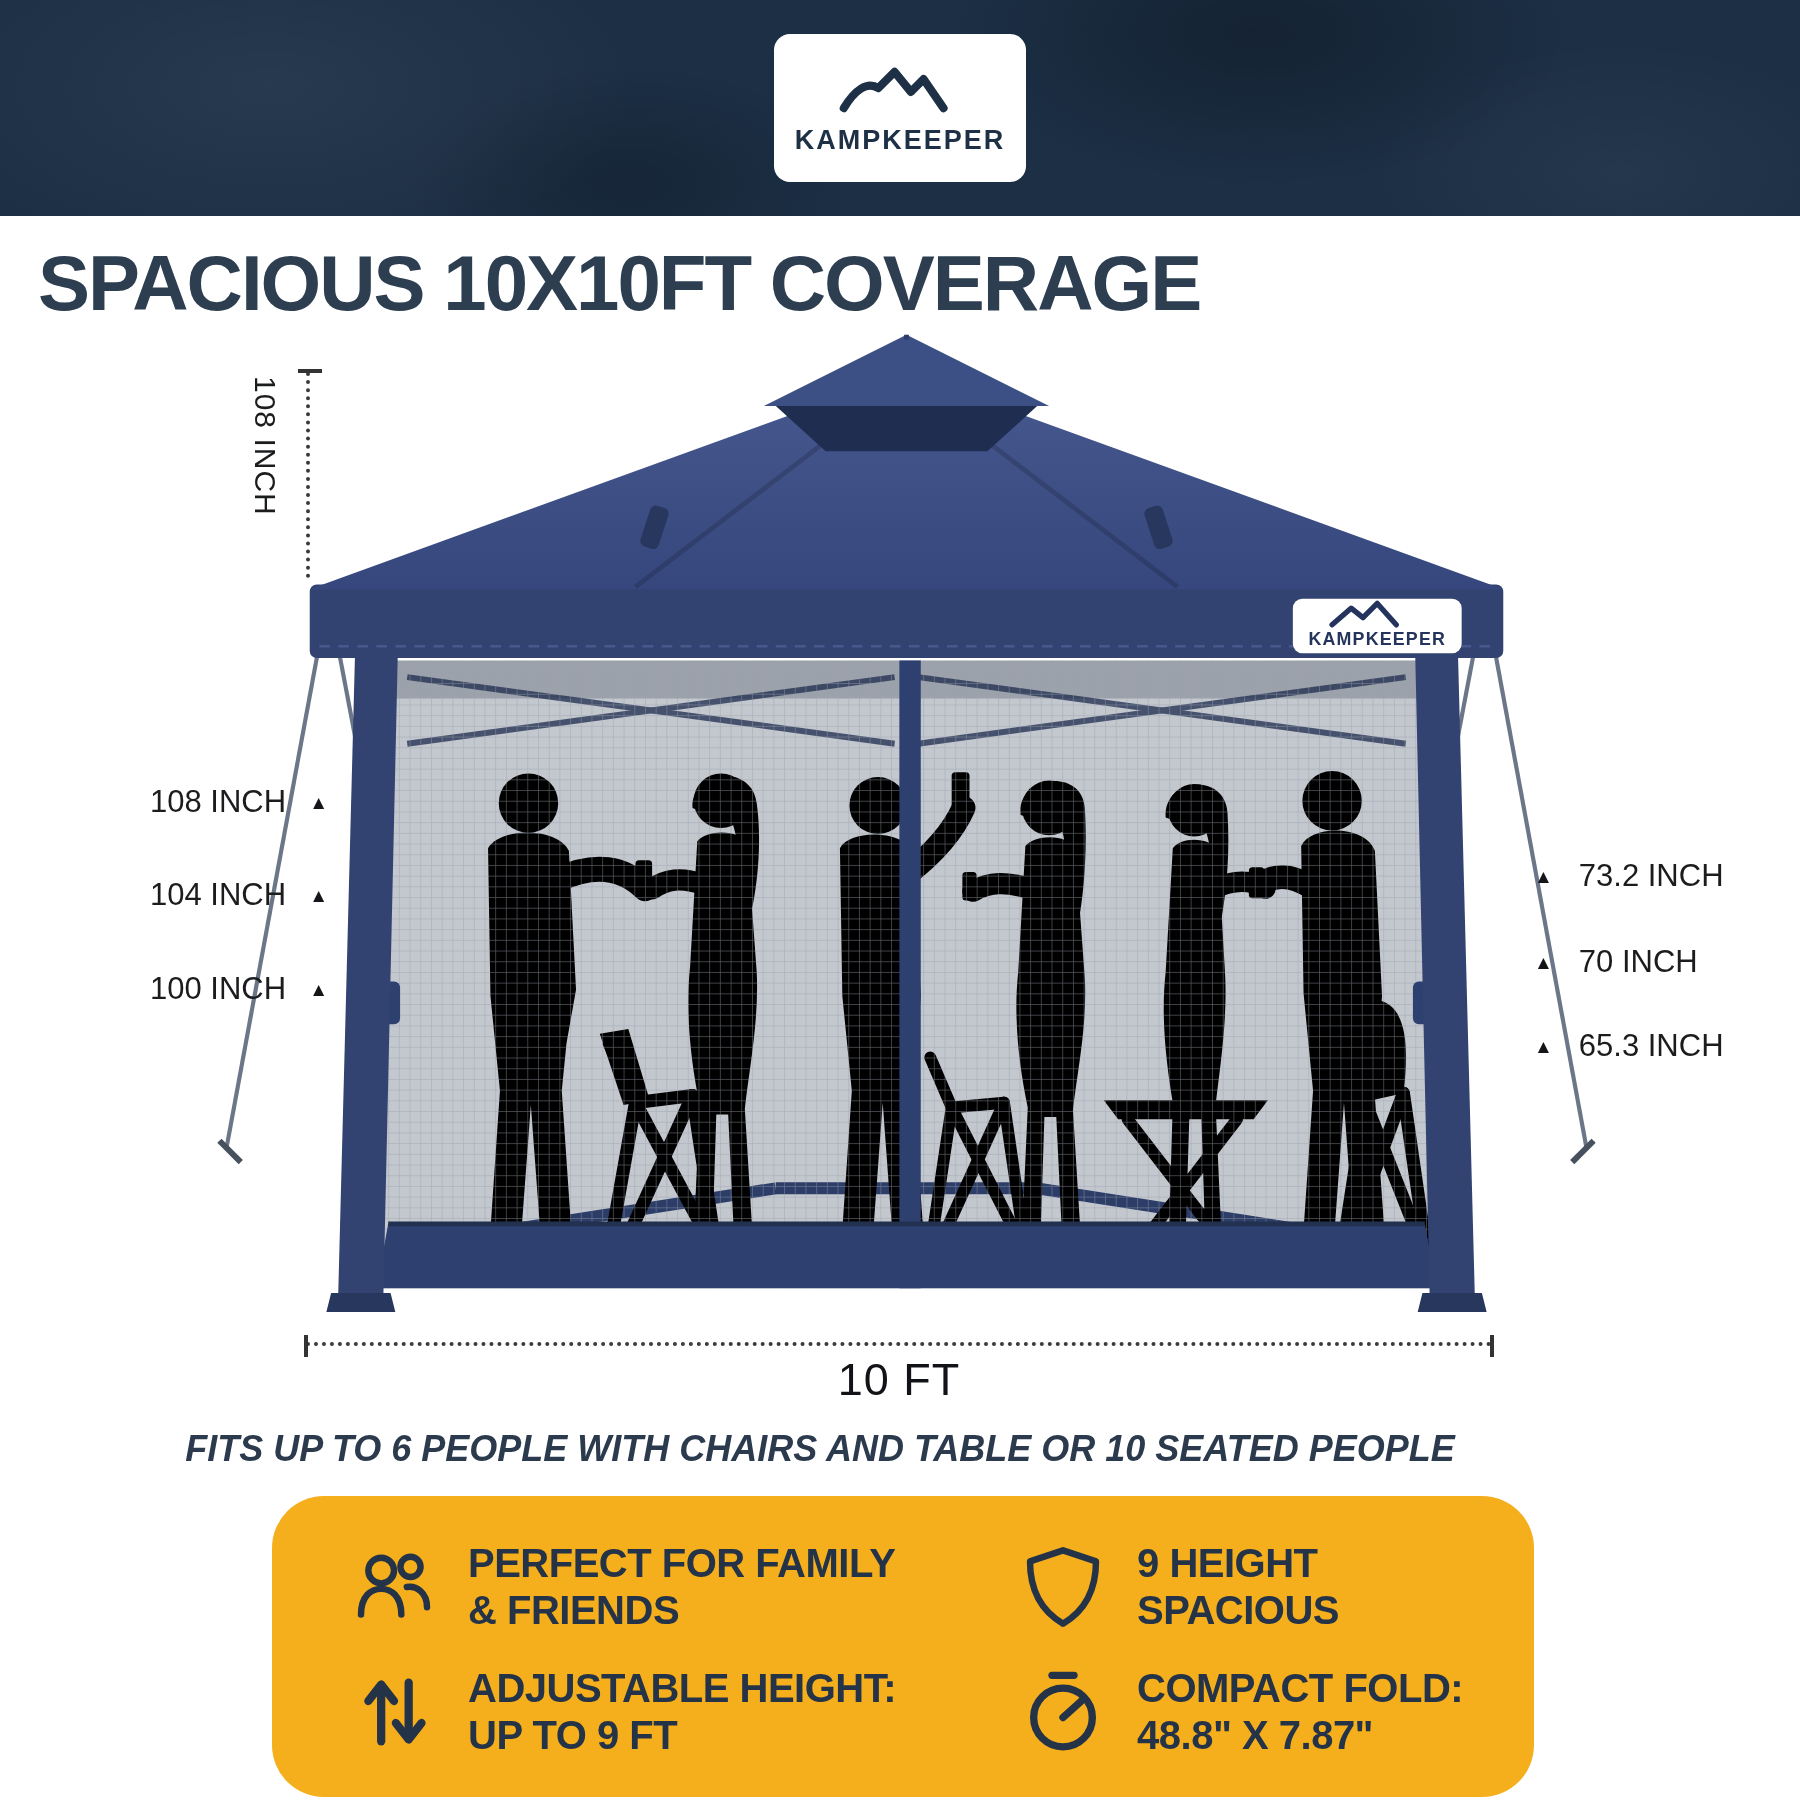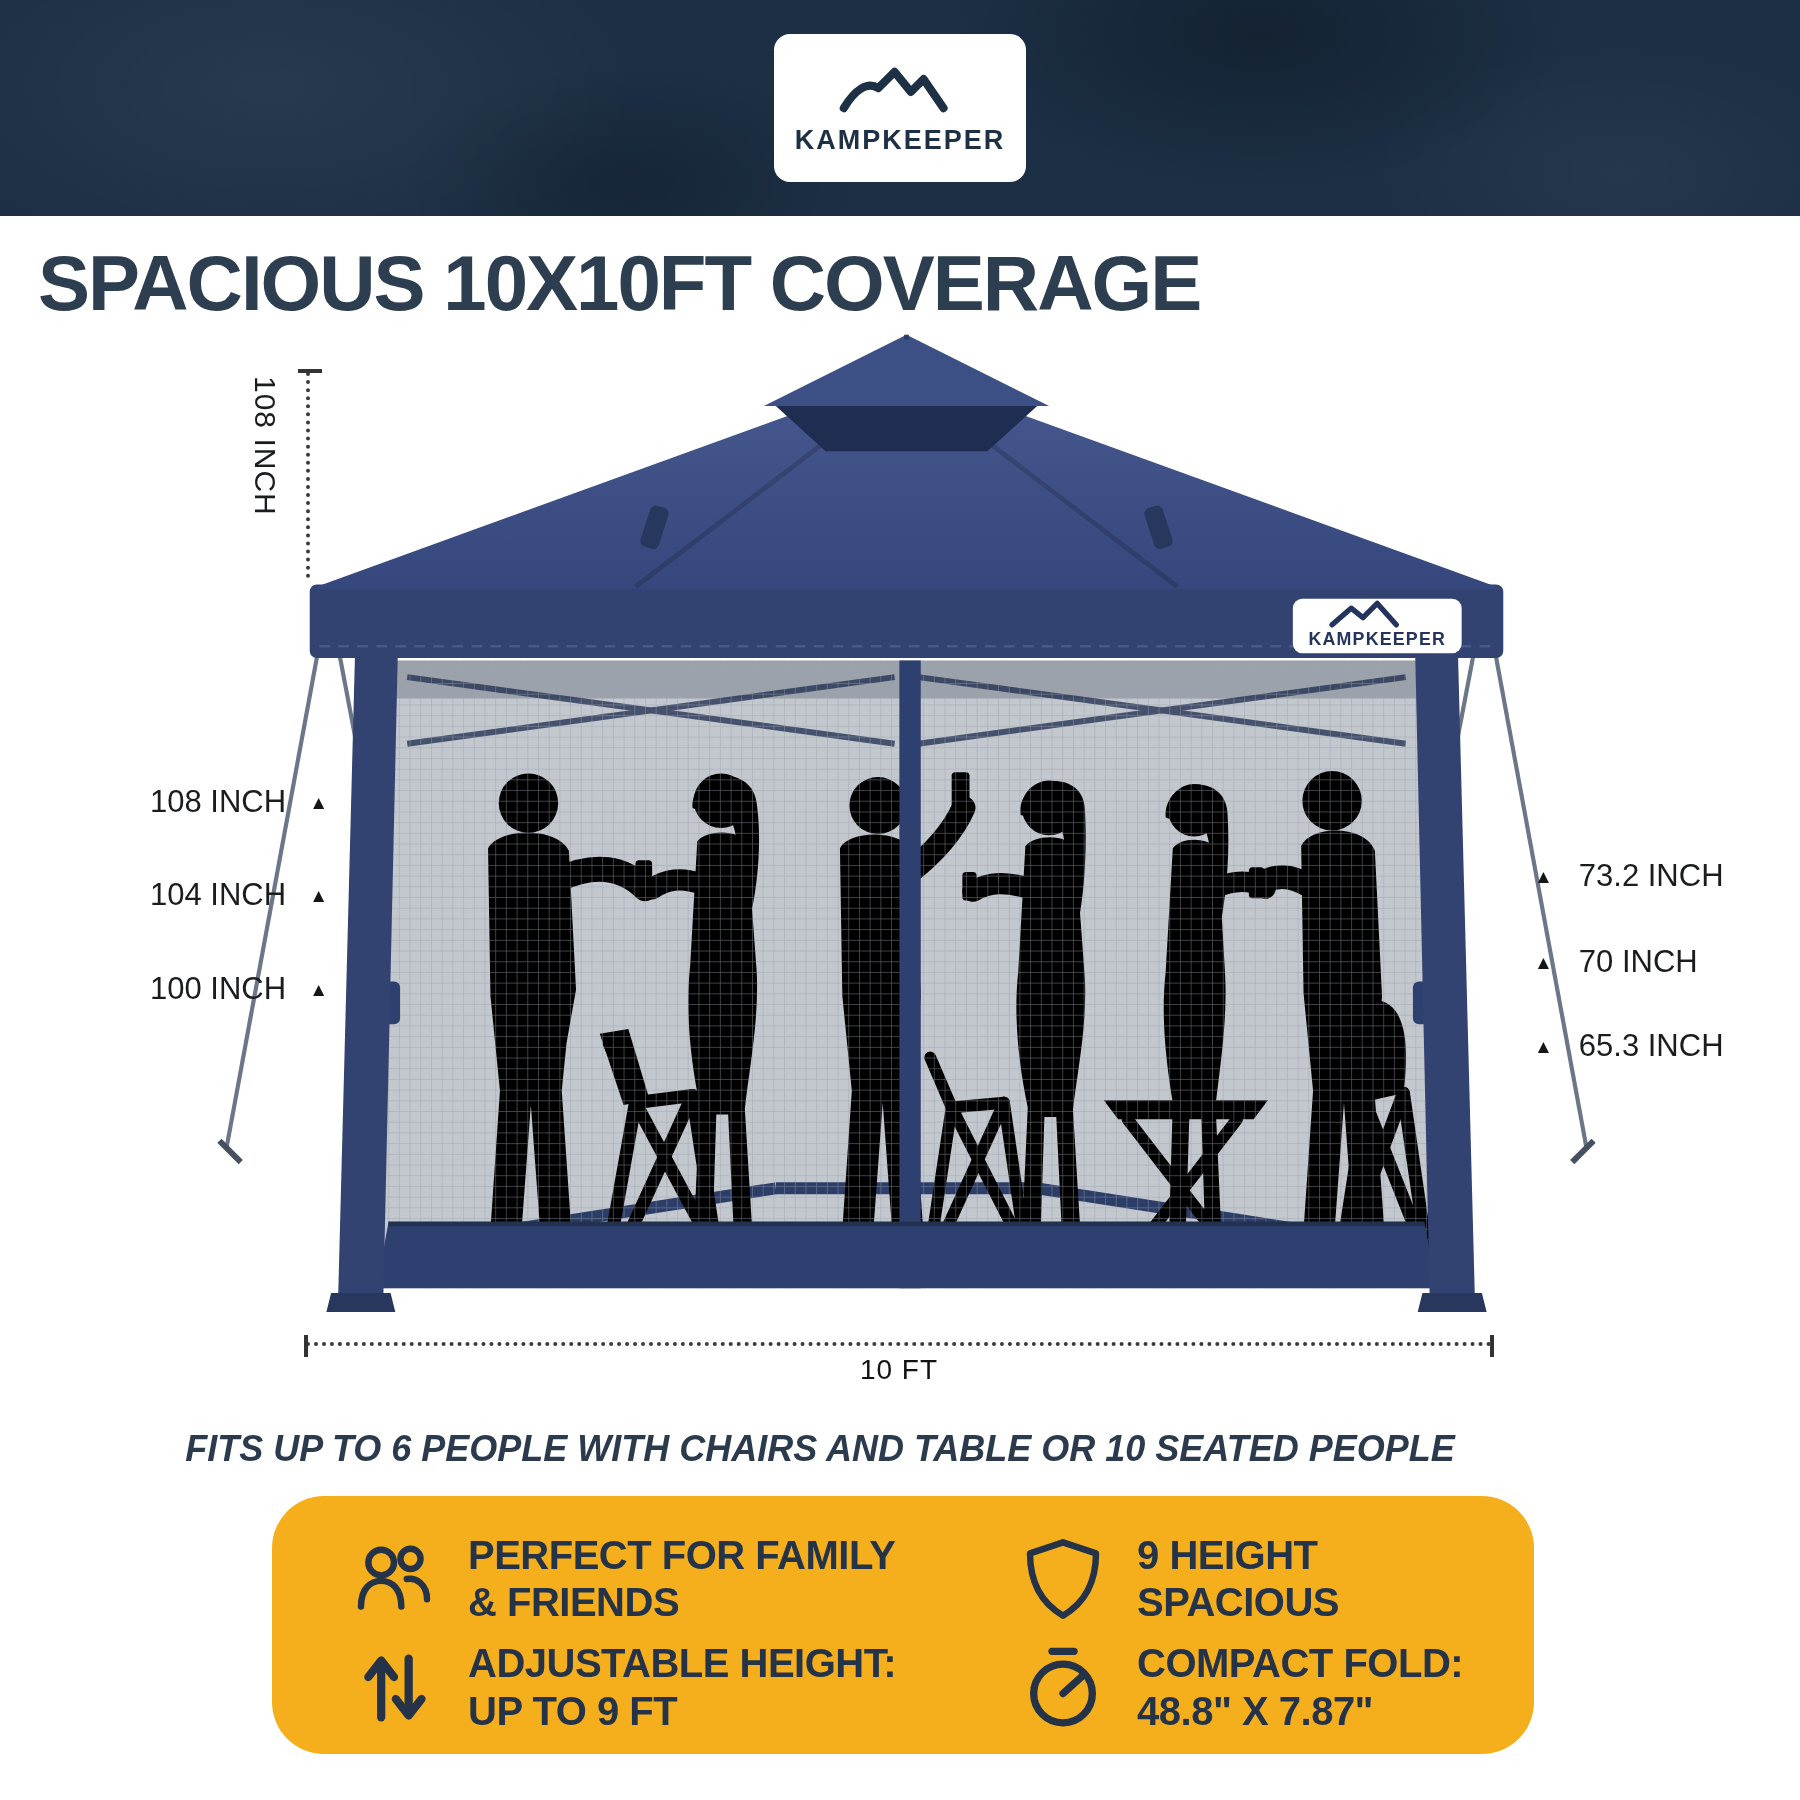--- a/index.html
+++ b/index.html
@@ -58,30 +58,30 @@
     position:absolute;left:306px;top:1342px;width:1186px;height:0;
     border-top:4px dotted #3a3a3a;
   }
   .hdim::before,.hdim::after{
     content:"";position:absolute;top:-11px;width:0;height:22px;border-left:4px solid #333;
   }
   .hdim::before{left:-2px;}
   .hdim::after{right:-2px;}
   .hdim-label{
     position:absolute;left:306px;top:1354px;width:1186px;text-align:center;
-    font-size:28px;color:#121316;letter-spacing:1px;
+    font-size:45px;color:#121316;letter-spacing:1px;
   }
   
   .caption{
     position:absolute;left:0;top:1428px;width:1640px;text-align:center;
     font-size:36px;font-weight:bold;font-style:italic;color:#2b3a4c;letter-spacing:0;
   }
   
   .features{
-    position:absolute;left:272px;top:1496px;width:1262px;height:258px;
+    position:absolute;left:272px;top:1496px;width:1262px;height:301px;
     background:#F5AF1C;border-radius:52px;
     display:grid;grid-template-columns:59% 41%;grid-template-rows:1fr 1fr;
     padding:36px 50px 30px 78px;box-sizing:border-box;row-gap:14px;
     align-items:center;
   }
   .feat{display:flex;align-items:center;gap:30px;}
   .feat-icon{width:88px;height:88px;flex:0 0 auto;}
   .feat-icon svg{width:100%;height:100%;}
   .feat-text{display:flex;flex-direction:column;justify-content:center;}
   .feat-line{

